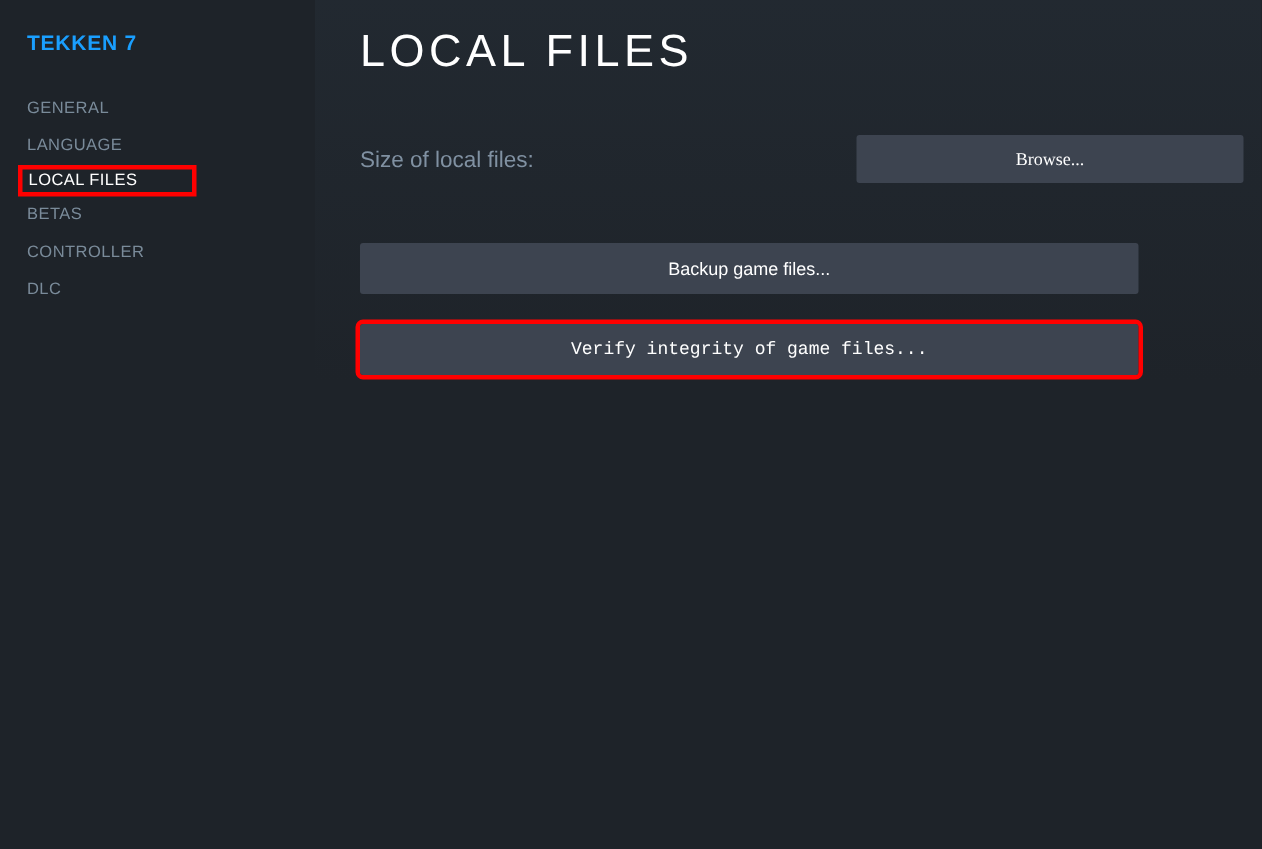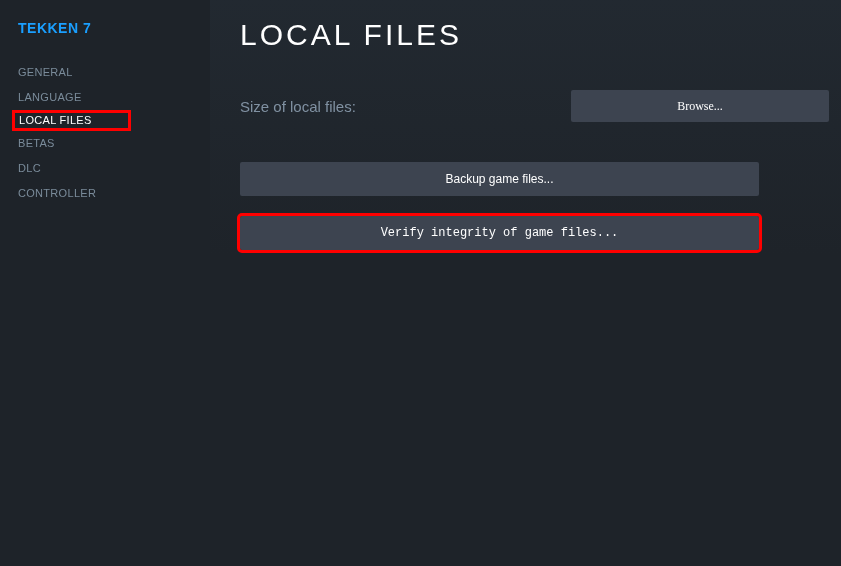--- a/index.html
+++ b/index.html
@@ -105,22 +105,22 @@
   </style>
 </head>
 <body>
 
 <div class="sidebar">
   <div class="game-title">TEKKEN 7</div>
   <div class="sidebar-row"><span class="sidebar-item">GENERAL</span></div>
   <div class="sidebar-row"><span class="sidebar-item">LANGUAGE</span></div>
   <div class="sidebar-row"><span class="sidebar-item active highlight-red">LOCAL FILES</span></div>
   <div class="sidebar-row"><span class="sidebar-item">BETAS</span></div>
+  <div class="sidebar-row"><span class="sidebar-item">CONTROLLER</span></div>
   <div class="sidebar-row"><span class="sidebar-item">DLC</span></div>
-  <div class="sidebar-row"><span class="sidebar-item">CONTROLLER</span></div>
 </div>
 
 <div class="main">
   <h1 class="page-title">LOCAL FILES</h1>
 
   <div class="size-row">
     <span class="size-label">Size of local files:</span>
     <button class="browse-btn">Browse...</button>
   </div>
 

